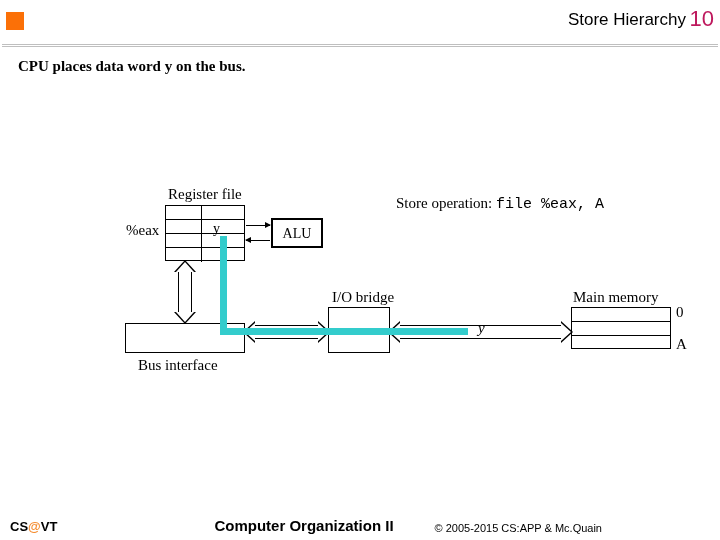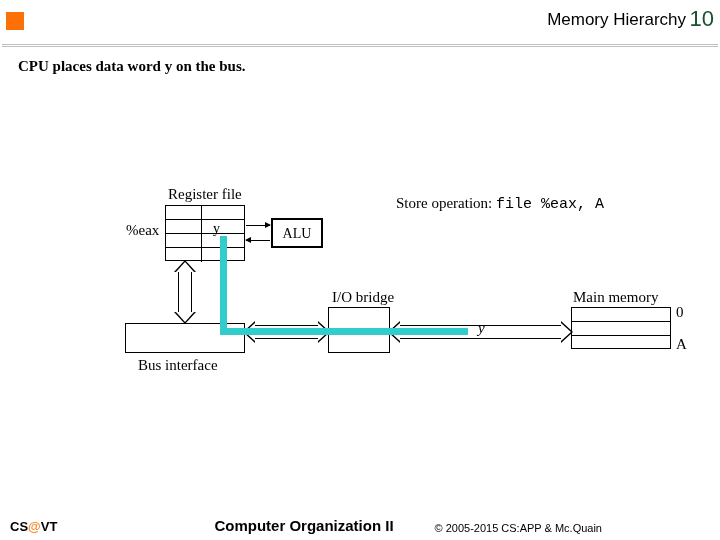--- a/index.html
+++ b/index.html
@@ -2,21 +2,21 @@
 <html><head>
 <meta charset="utf-8">
 <style>
   * { margin: 0; padding: 0; box-sizing: border-box; }
   html, body { width: 720px; height: 540px; font-family: Arial, sans-serif; background: #fff; overflow: hidden; }
   .slide { position: relative; width: 720px; height: 540px; }
   .header { position: absolute; top: 4px; left: 0; width: 720px; height: 44px; }
   .orange-square { position: absolute; left: 6px; top: 8px; width: 18px; height: 18px; background: #fb7007; }
   .title-left { position: absolute; left: 30px; top: 4px; font-size: 21px; color: #000; }
   .title-right { position: absolute; right: 34px; top: 6px; font-size: 17px; color: #000; }
-  .title-pagenum { position: absolute; right: 6px; top: 2px; font-size: 22px; color: #14532d; }
+  .title-pagenum { position: absolute; right: 6px; top: 2px; font-size: 22px; color: #be185d; }
   .hr1 { position: absolute; left: 2px; top: 44px; width: 716px; height: 1px; background: #bfbfbf; }
   .hr2 { position: absolute; left: 2px; top: 46px; width: 716px; height: 1px; background: #bfbfbf; }
   .subtitle { position: absolute; left: 18px; top: 58px; font-size: 15px; font-family: "Times New Roman", serif; font-weight: bold; }
 
   .diagram { position: absolute; left: 16px; top: 0; width: 720px; height: 540px; }
   .label { position: absolute; font-family: "Times New Roman", serif; font-size: 15px; }
   .mono { font-family: "Courier New", monospace; }
 
   
   .regfile { position: absolute; left: 149px; top: 205px; width: 80px; height: 56px; border: 1px solid #000; }
@@ -72,21 +72,21 @@
   .fright { position:absolute; right:6px; bottom:6px; font-size:11px; }
   .orange { color:#f58d31; }
 </style>
 </head>
 <body>
 
 <div class="slide">
 
   <div class="header">
     <div class="orange-square"></div>
-    <div class="title-right">Memory Hierarchy</div>
+    <div class="title-right">Store Hierarchy</div>
     <div class="title-pagenum">10</div>
   </div>
   <div class="hr1"></div>
   <div class="hr2"></div>
 
   <div class="subtitle">CPU places data word y on the bus.</div>
 
   <div class="diagram">
 
     <div class="label" style="left:152px; top:186px;">Register file</div>

